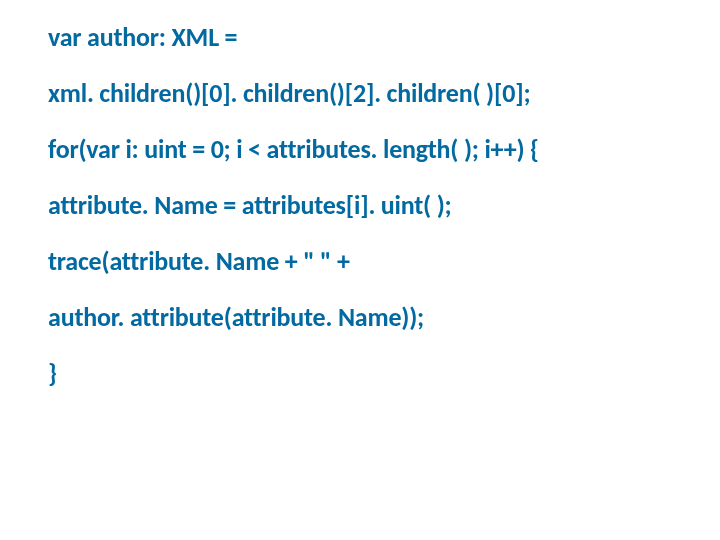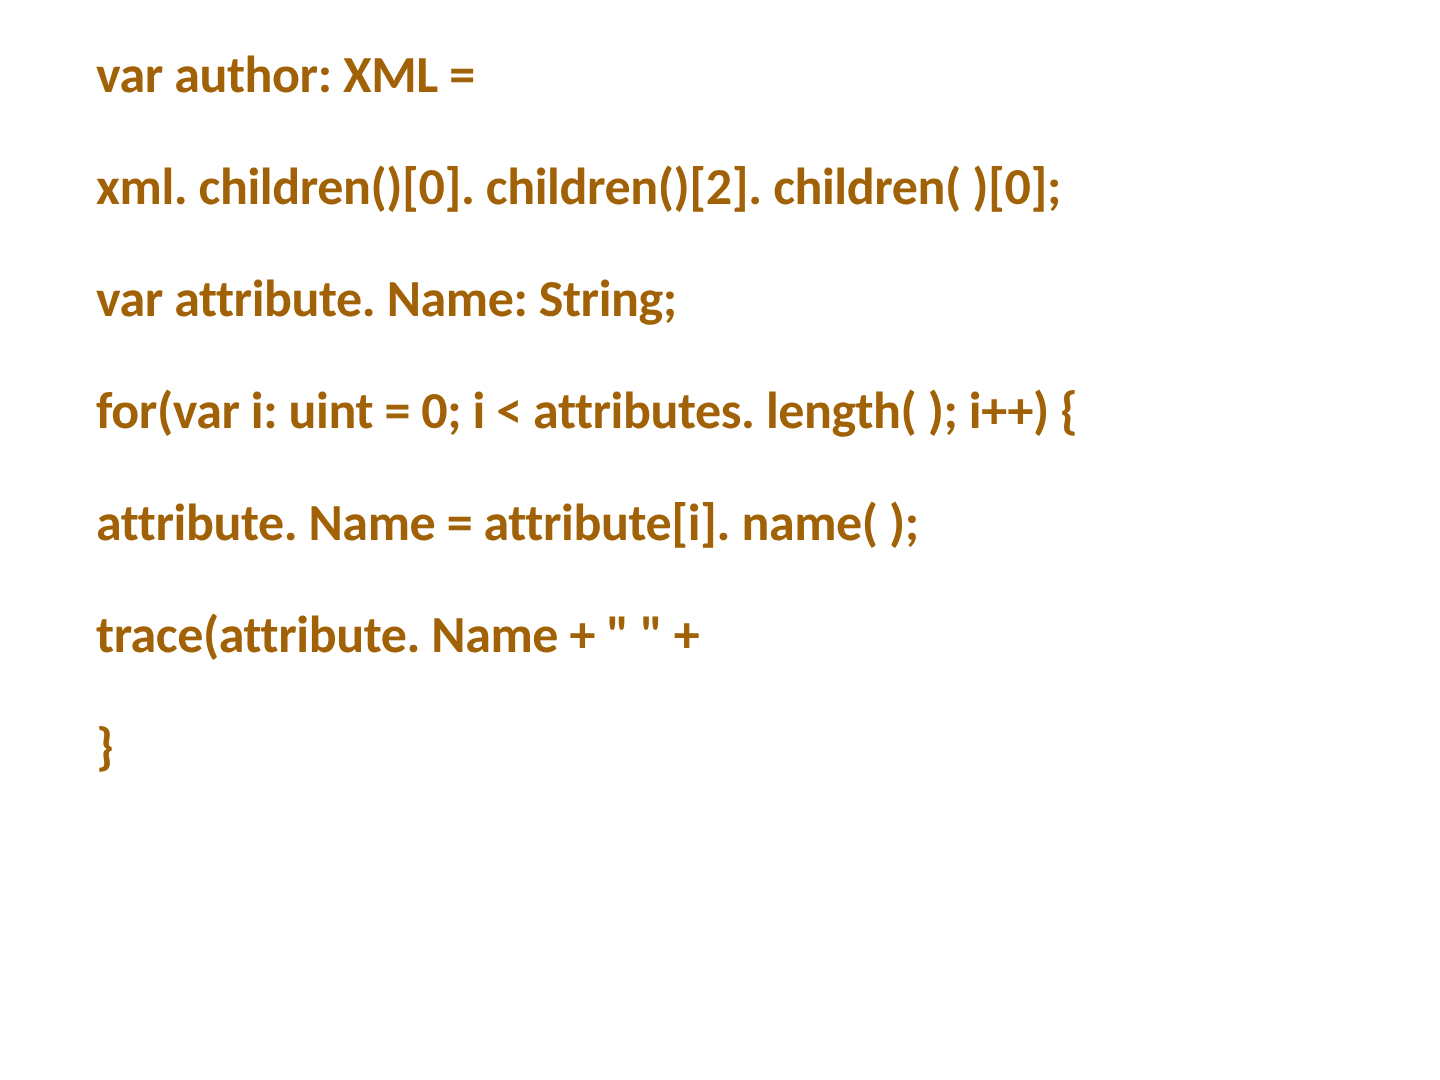--- a/index.html
+++ b/index.html
@@ -10,31 +10,31 @@
     background: #ffffff;
     font-family: Calibri, "Segoe UI", Arial, sans-serif;
   }
   .page {
     padding: 24px 40px 24px 48px;
     box-sizing: border-box;
   }
   .code-line {
     font-size: 26px;
     line-height: 1.0;
-    color: #a16207;
+    color: #0369a1;
     font-weight: 700;
     margin: 0 0 30px 0;
     white-space: nowrap;
     letter-spacing: -0.2px;
   }
 </style>
 </head>
 <body>
 
 <div class="page">
   <p class="code-line">var author: XML =</p>
   <p class="code-line">xml. children()[0]. children()[2]. children( )[0];</p>
-  <p class="code-line">var attribute. Name: String;</p>
   <p class="code-line">for(var i: uint = 0; i &lt; attributes. length( ); i++) {</p>
-  <p class="code-line">attribute. Name = attribute[i]. name( );</p>
+  <p class="code-line">attribute. Name = attributes[i]. uint( );</p>
   <p class="code-line">trace(attribute. Name + " " +</p>
+  <p class="code-line">author. attribute(attribute. Name));</p>
   <p class="code-line">}</p>
 </div>
 
 </body></html>

